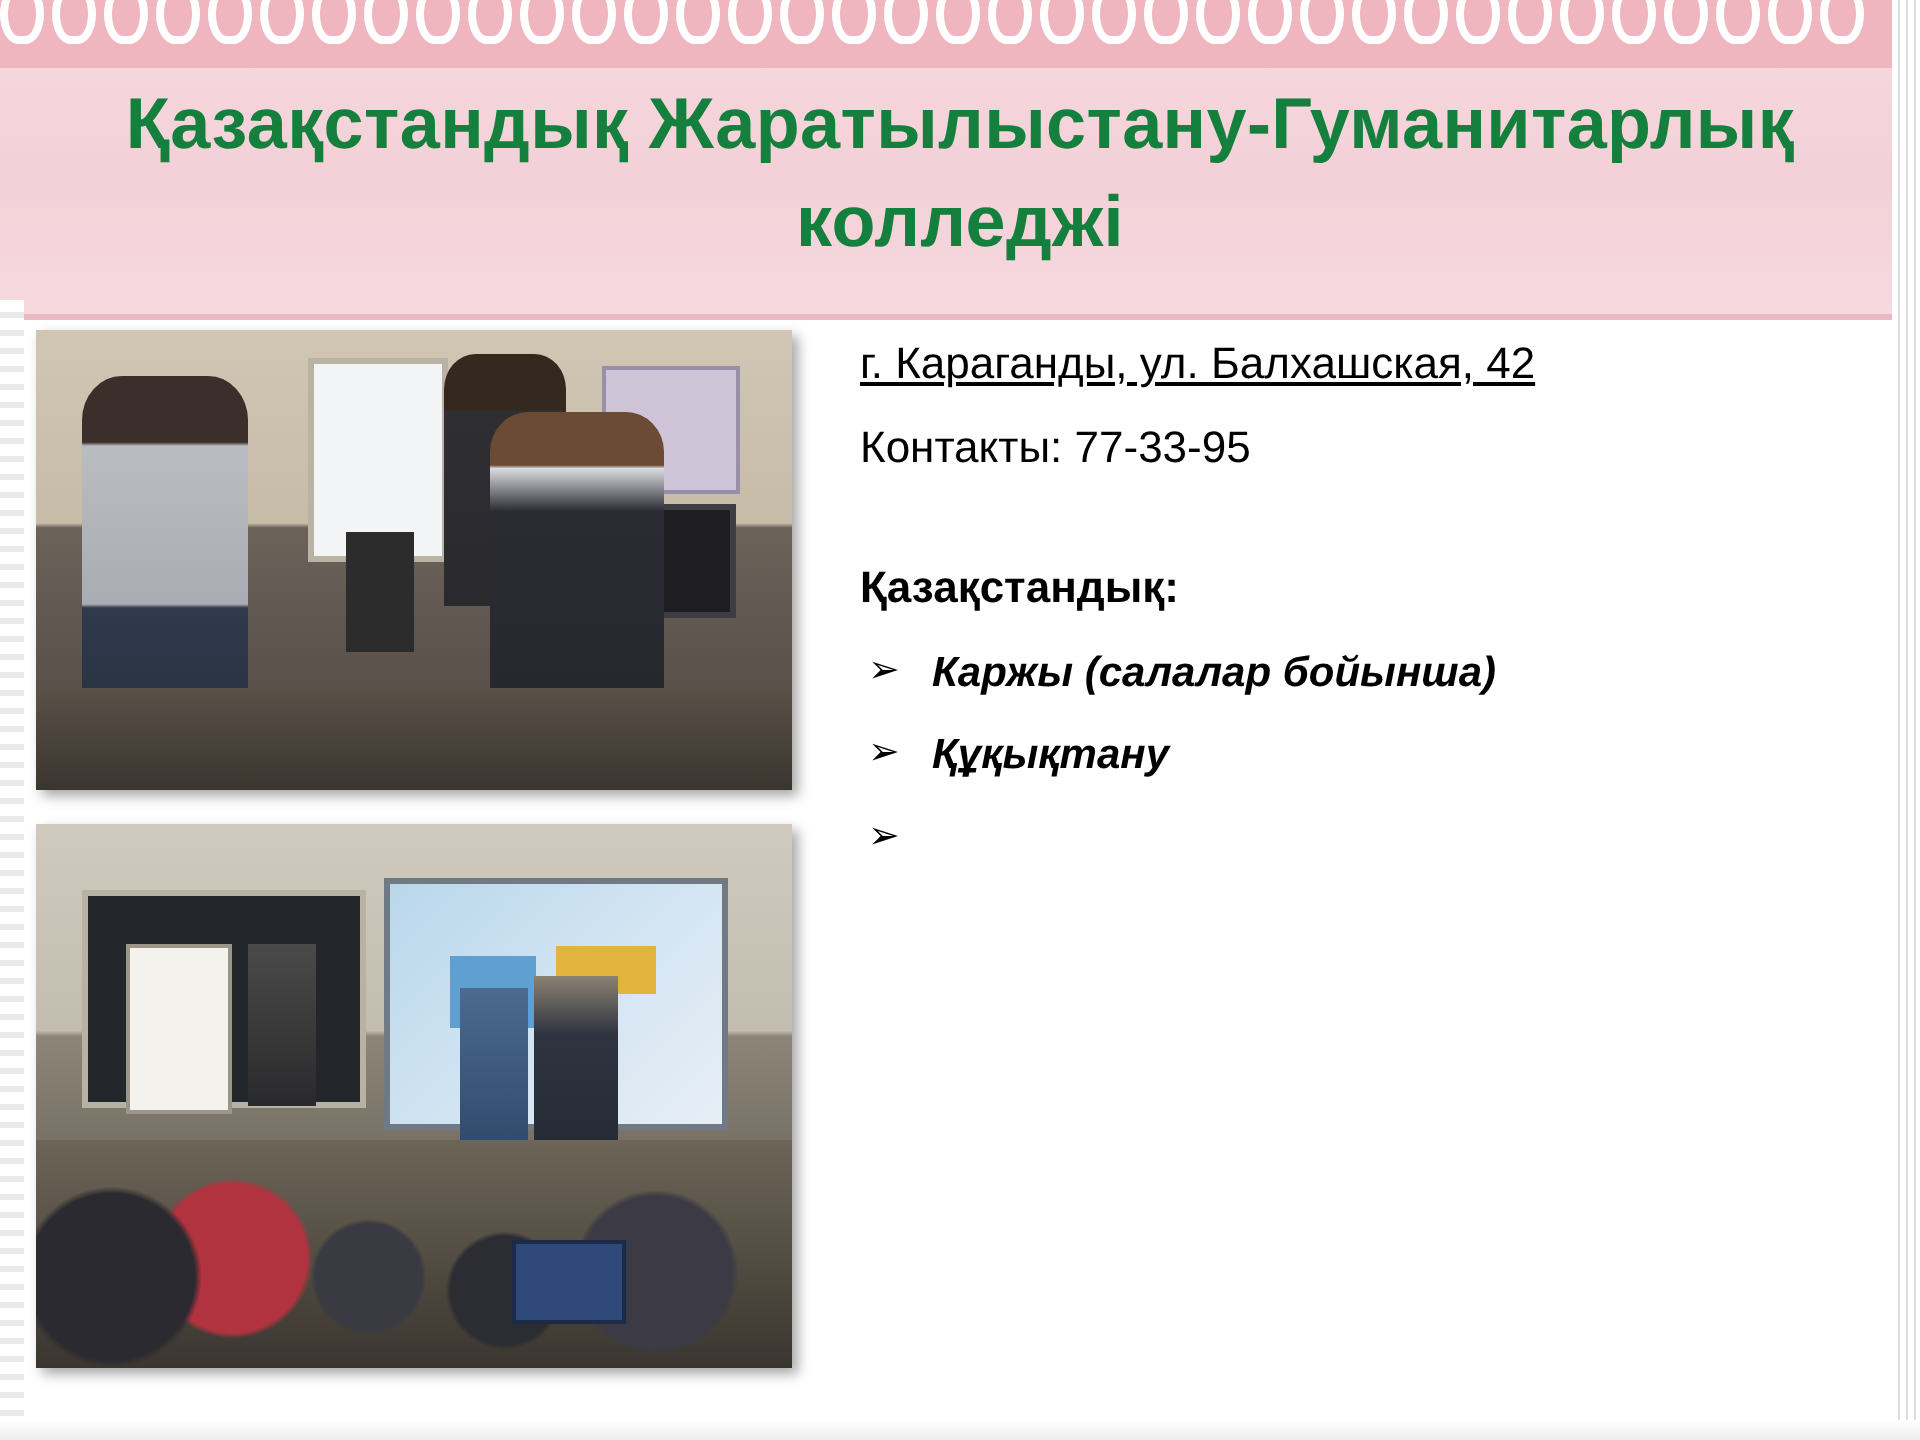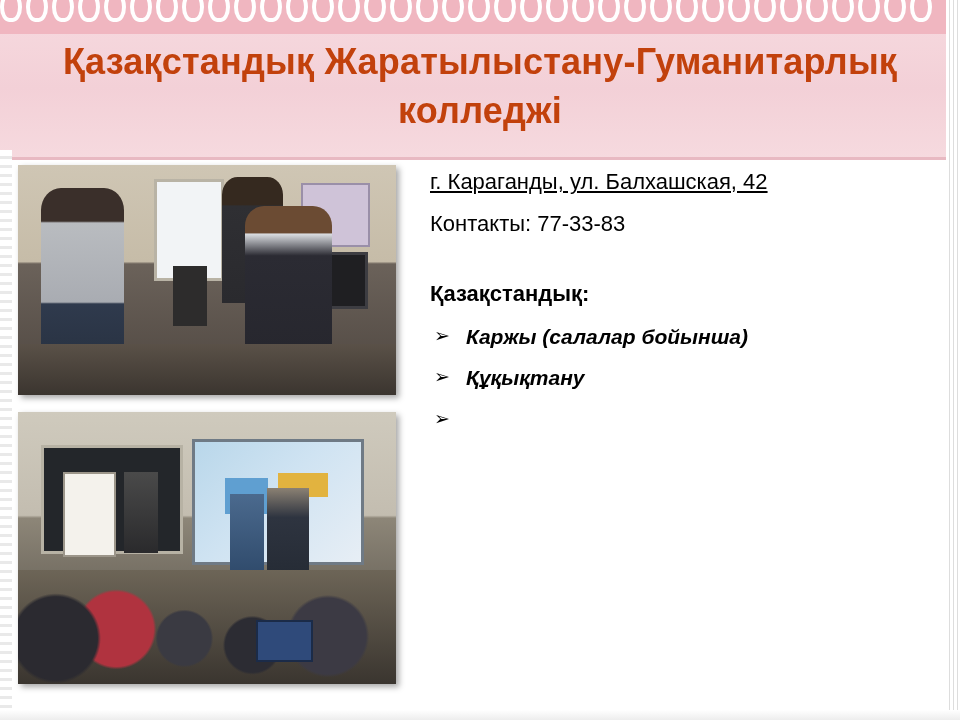--- a/index.html
+++ b/index.html
@@ -113,21 +113,21 @@
   
   .title {
     position: absolute;
     top: 38px;
     left: 40px;
     width: 880px;
     text-align: center;
     font-size: 36px;
     font-weight: bold;
     line-height: 1.35;
-    color: #c2410c;
+    color: #15803d;
     letter-spacing: 0.2px;
   }
 
   
   .photo {
     position: absolute;
     box-shadow: 3px 3px 6px rgba(0,0,0,0.35);
     overflow: hidden;
     background: #888;
   }
@@ -437,21 +437,21 @@
       <div class="man-c"></div>
       <div class="audience"></div>
       <div class="laptop"></div>
     </div>
   </div>
 
   <div class="content">
     <p class="line-regular">г. Караганды, ул. Балхашская, 42</p>
     <p class="contact-row">
       <span class="label">Контакты:</span>
-      <span class="value">77-33-83</span>
+      <span class="value">77-33-95</span>
     </p>
     <div class="spacer"></div>
     <p class="spec-heading">Қазақстандық:</p>
     <ul class="spec-list">
       <li>
         <span class="bullet-icon">➢</span>
         <span>Каржы (салалар бойынша)</span>
       </li>
       <li>
         <span class="bullet-icon">➢</span>

